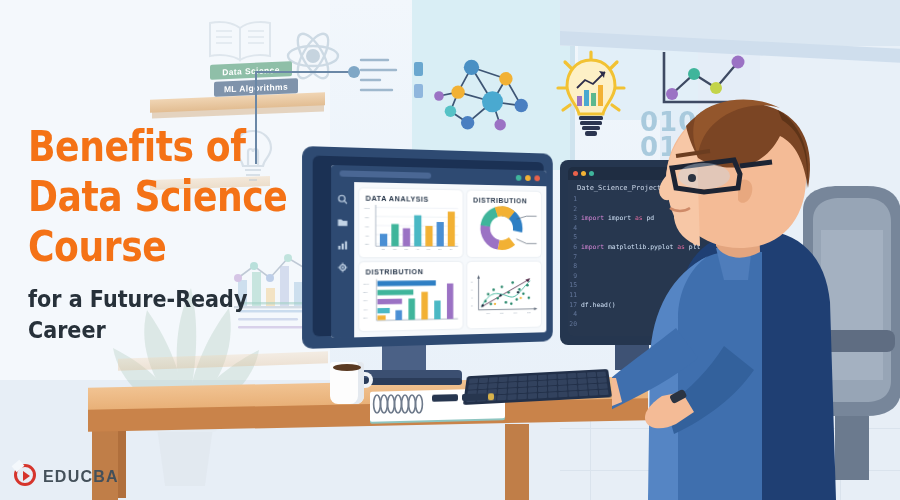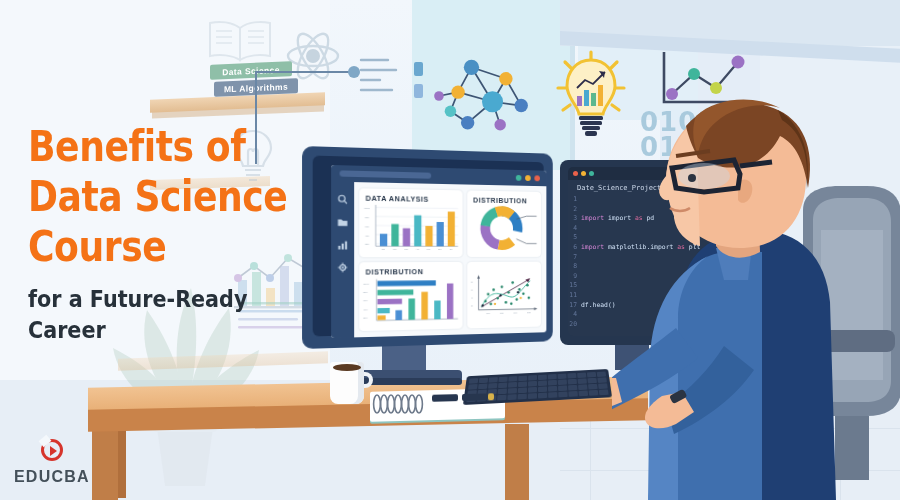--- a/index.html
+++ b/index.html
@@ -28,21 +28,21 @@
 
   
   .headline { position:absolute; left:28px; top:122px; width:300px; z-index:40; }
   .h-line { color:#f47216; font-size:42px; line-height:50px; font-weight:900;
             letter-spacing:-0.5px; font-family:"DejaVu Sans", sans-serif;
             transform: scaleX(0.86); transform-origin:left center; white-space:nowrap; }
   .sub { margin-top:12px; color:#27313a; font-size:23px; line-height:31px; font-weight:700;
          font-family:"DejaVu Sans", sans-serif; transform:scaleX(0.9); transform-origin:left center; }
 
   
-  .logo { position:absolute; left:14px; bottom:14px; display:flex; align-items:center; gap:7px; z-index:50;flex-direction:column; }
+  .logo { position:absolute; left:14px; bottom:14px; display:flex; align-items:flex-end; gap:7px; z-index:50; }
   .logo-mark { width:22px; height:22px; border-radius:50%; border:3px solid #d6342c; position:relative; }
   .logo-mark:after { content:""; position:absolute; left:6px; top:4px; border-left:7px solid #d6342c;
                      border-top:5px solid transparent; border-bottom:5px solid transparent; }
   .logo-mark:before { content:""; position:absolute; left:-4px; top:-5px; width:10px; height:8px; background:#f4f8fc; transform:rotate(-40deg); }
   .logo-text { color:#44505a; font-size:16px; font-weight:700; letter-spacing:1.2px; }
 
   
   .decor { position:absolute; opacity:.5; z-index:5; }
   .book-icon { left:205px; top:18px; width:70px; height:46px; opacity:.35; }
   .atom-icon { left:285px; top:28px; width:56px; height:56px; opacity:.45; }
@@ -512,21 +512,21 @@
           <div>8</div>
             <div>9</div>
             <div>15</div>
             <div>11</div>
             <div>17</div>
             <div>4</div>
             <div>20</div>
         </div>
         <div class="code-lines">
           <div><span class="tok-kw">import</span> <span class="tok-fn">import</span> <span class="tok-op">as</span> <span class="tok-fn">pd</span></div>
-          <div><span class="tok-kw">import</span> <span class="tok-fn">matplotlib.import</span> <span class="tok-op">as</span> <span class="tok-fn">plt</span></div>
+          <div><span class="tok-kw">import</span> <span class="tok-fn">matplotlib.pyplot</span> <span class="tok-op">as</span> <span class="tok-fn">plt</span></div>
           <div>&nbsp;</div>
           <div><span class="tok-fn">df.head()</span></div>
           <div>&nbsp;</div>
           
           
           
           
           
           
           

